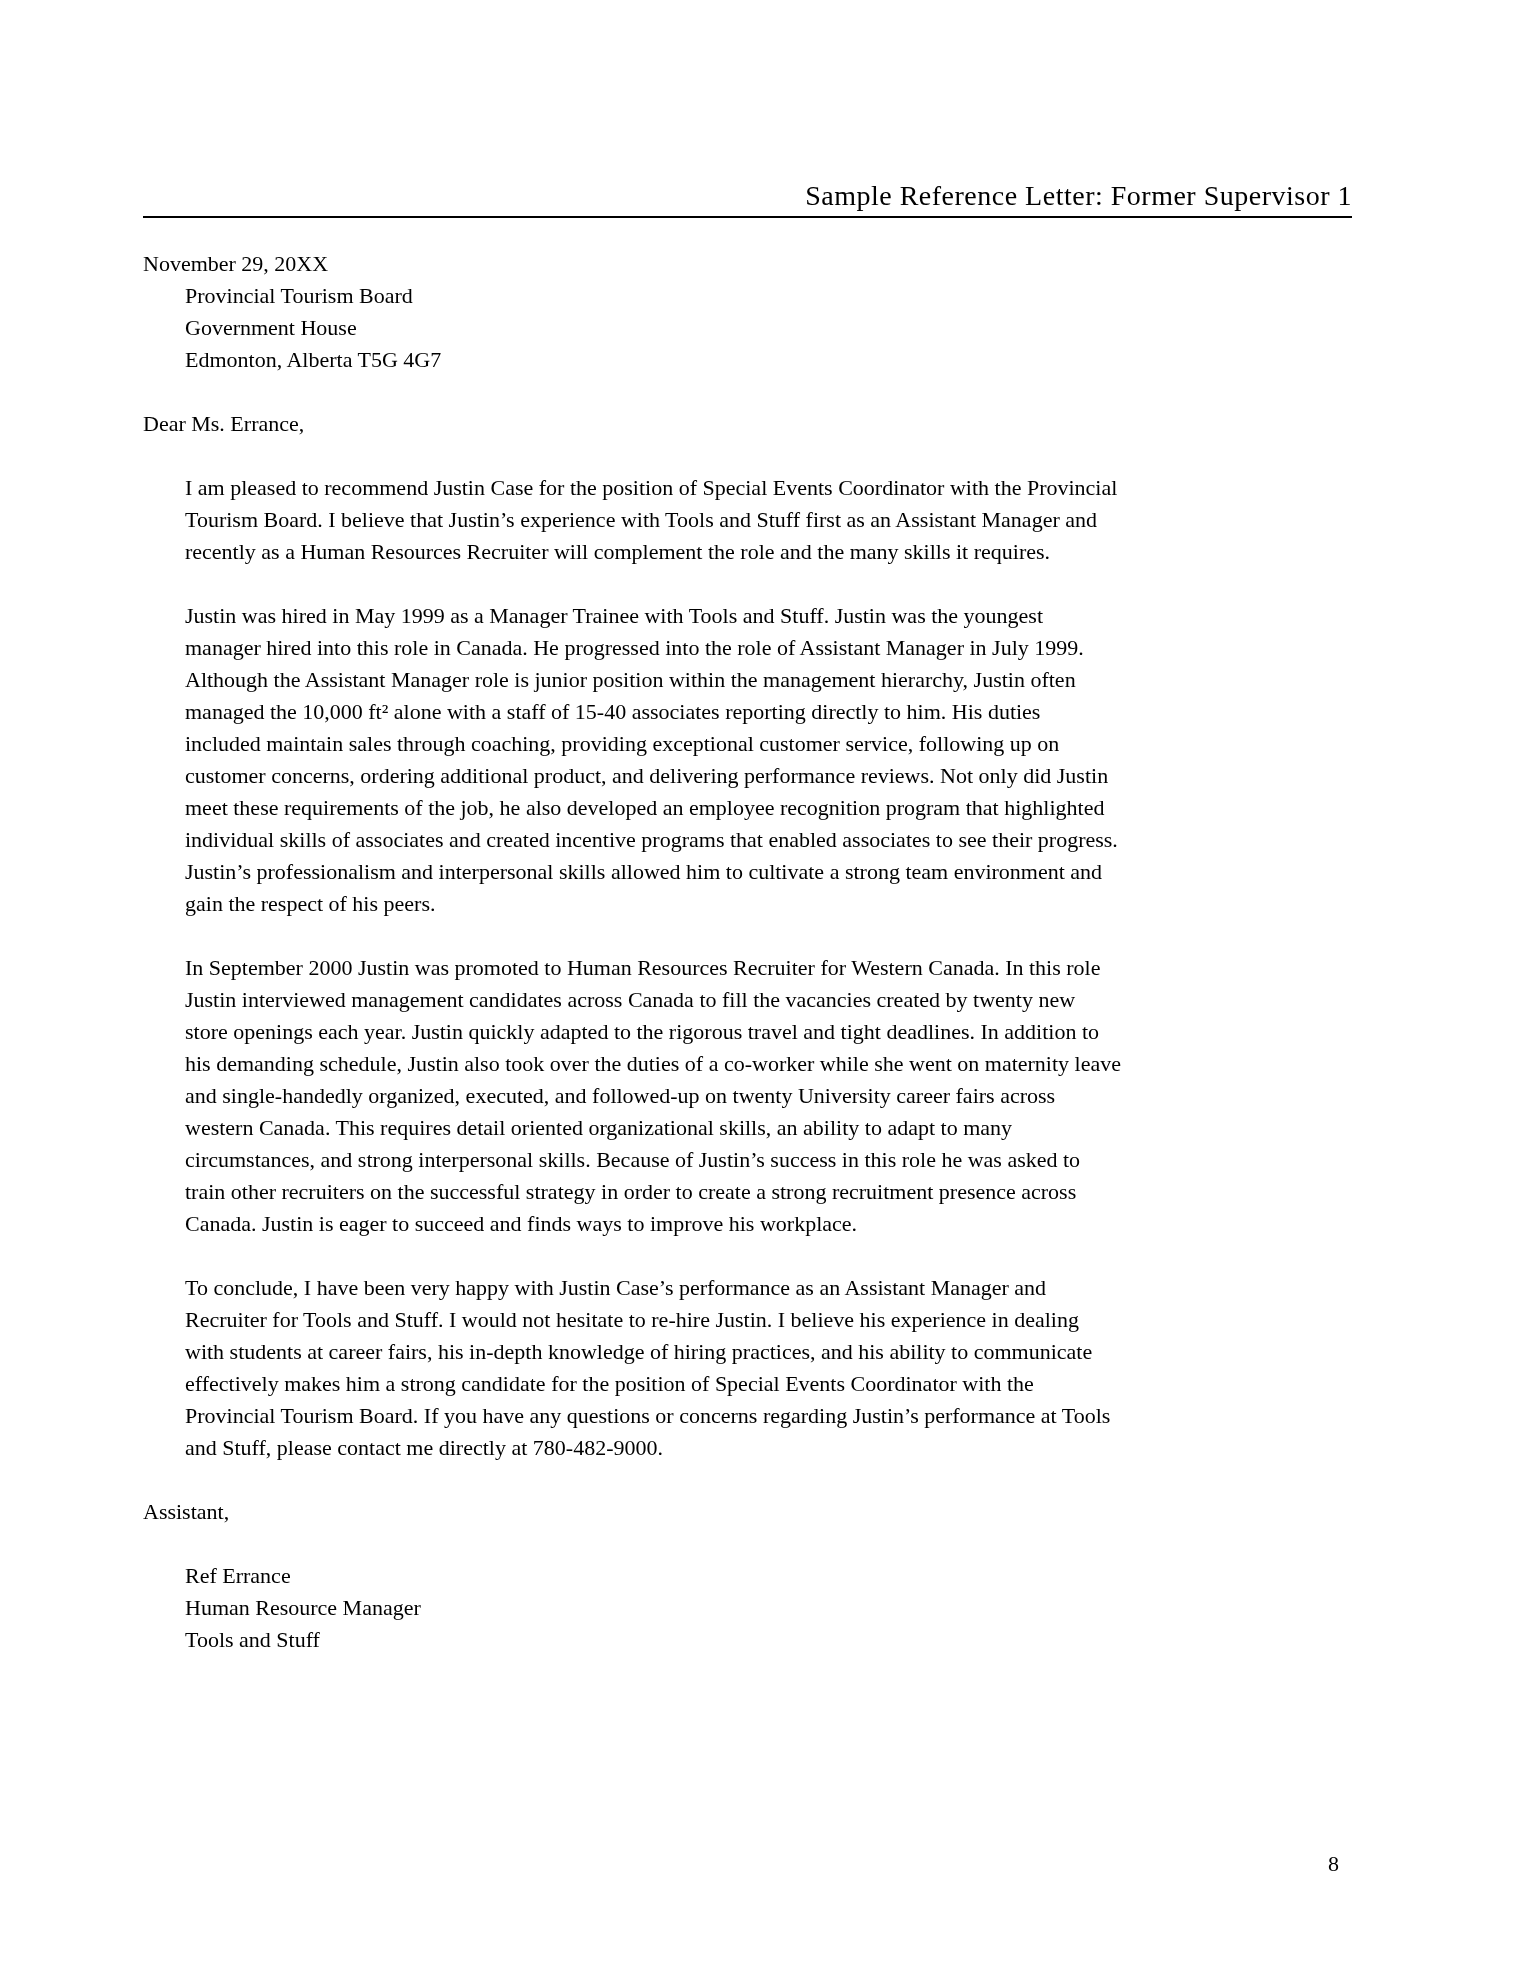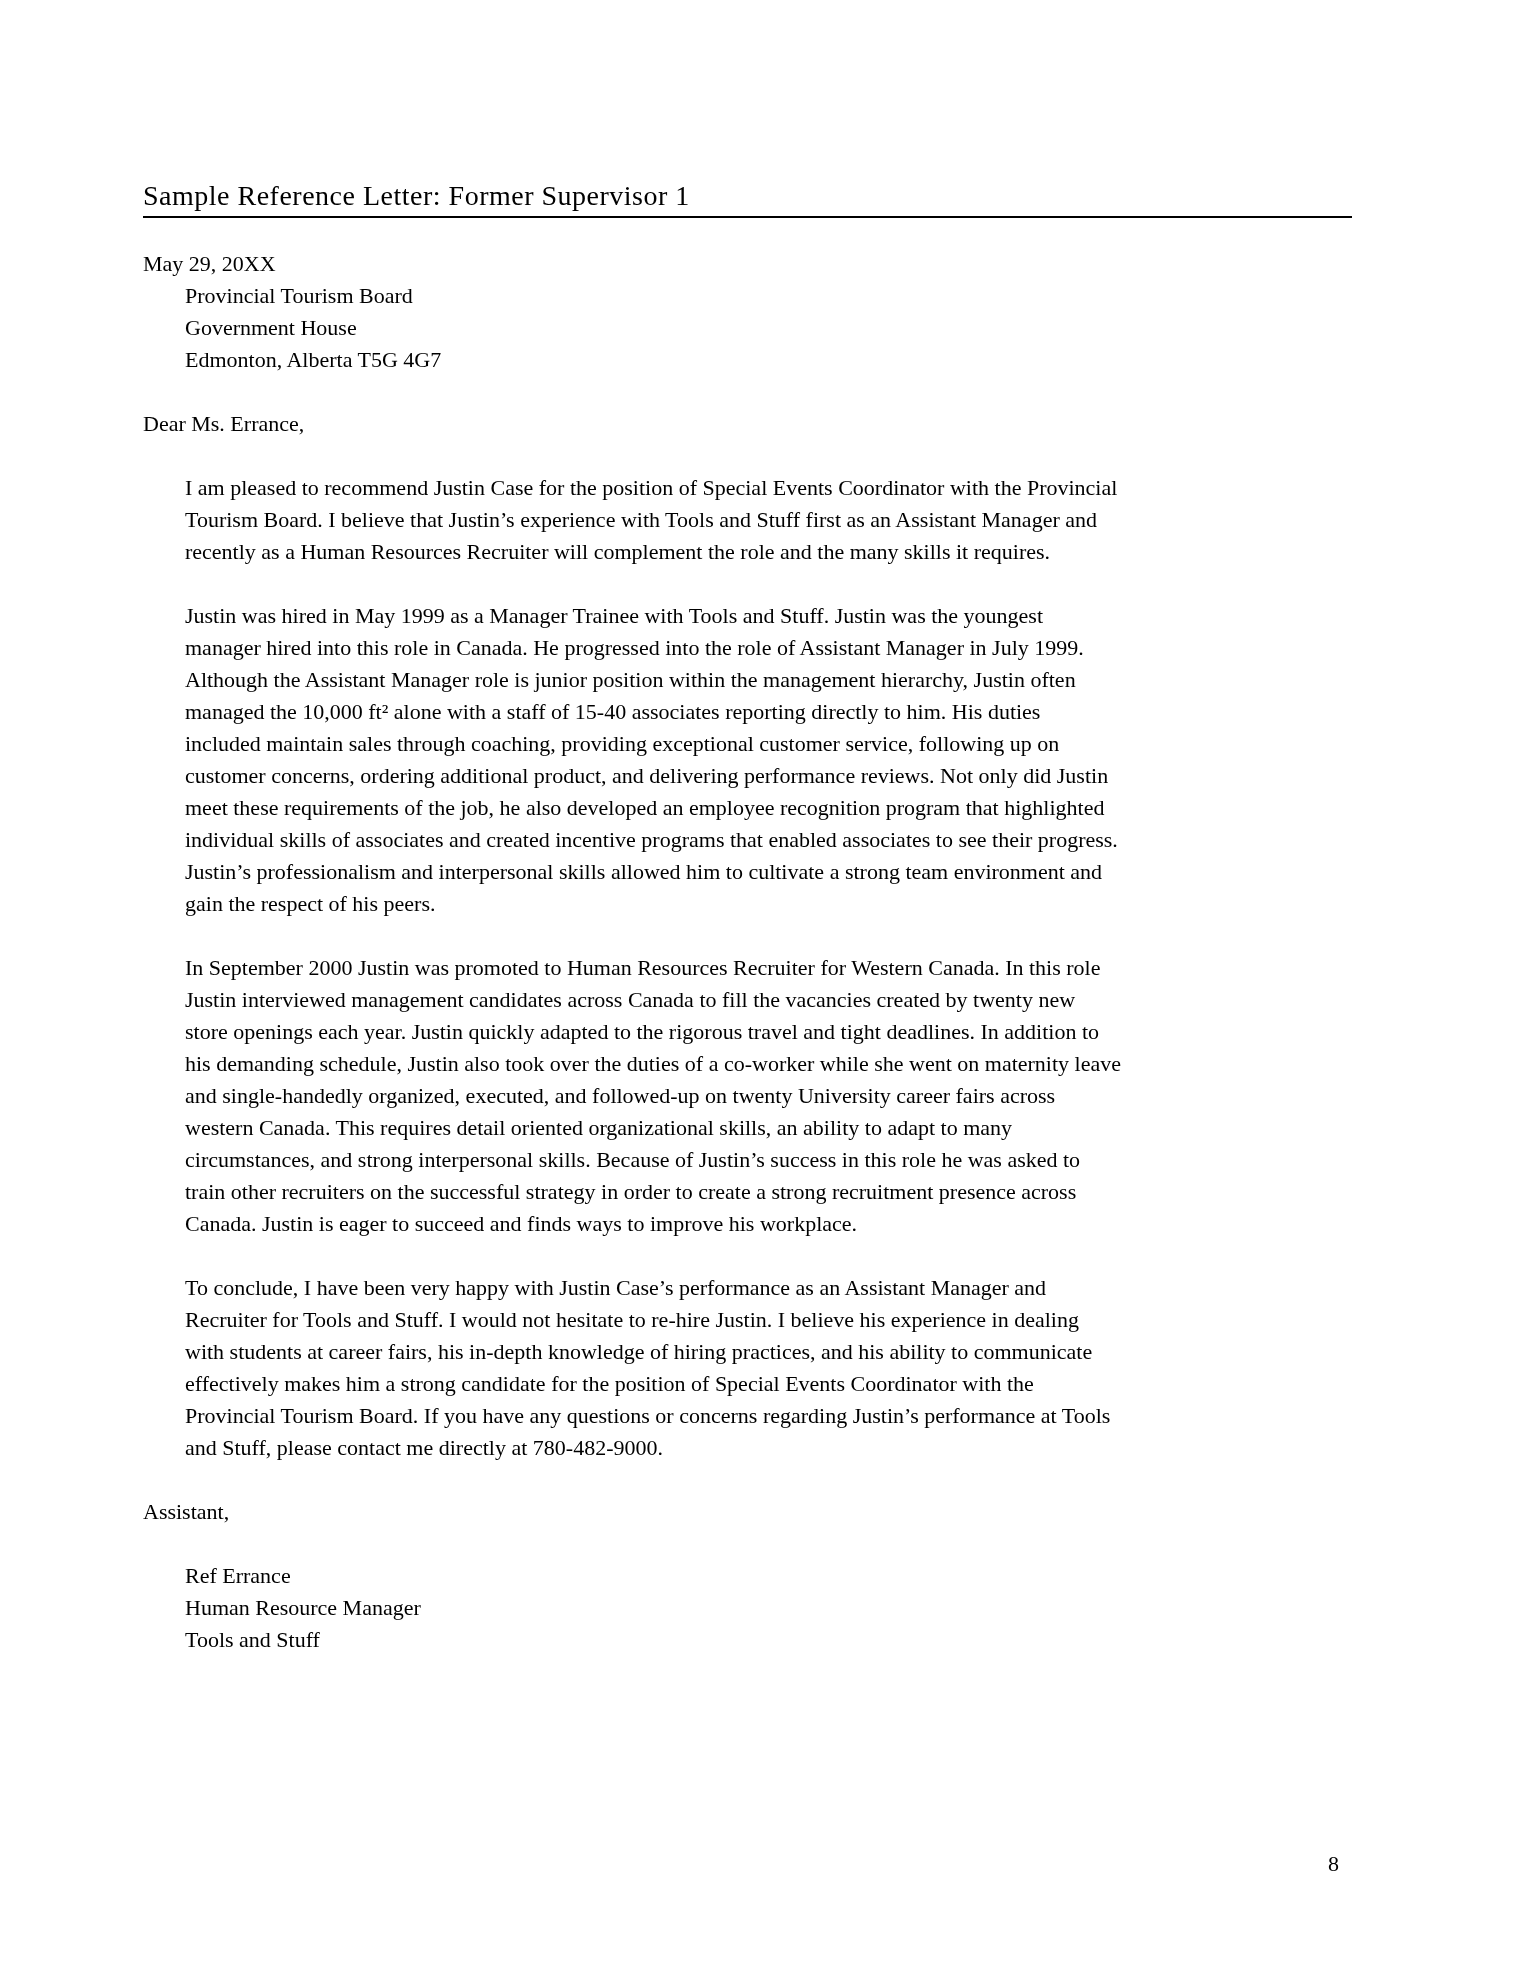--- a/index.html
+++ b/index.html
@@ -23,20 +23,21 @@
     width: 1209px;
   }
   .title {
     font-size: 28px;
     font-weight: normal;
     line-height: 32px;
     margin: 0 0 30px 0;
     padding: 0 0 4px 0;
     border-bottom: 2px solid #000000;
     letter-spacing: 0.5px;
+    text-align: right;
   }
   .block {
     font-size: 22px;
     line-height: 32px;
     margin: 0 0 32px 0;
   }
   .pre {
     white-space: pre-line;
     margin-left: 42px;
   }
@@ -50,21 +51,21 @@
 </style>
 </head>
 <body>
 
 <div class="page">
   <div class="content">
 
     <h1 class="title">Sample Reference Letter: Former Supervisor 1</h1>
 
     <div class="block">
-      <div>May 29, 20XX</div>
+      <div>November 29, 20XX</div>
       <div class="pre">Provincial Tourism Board
 Government House
 Edmonton, Alberta T5G 4G7</div>
     </div>
 
     <div class="block">Dear Ms. Errance,</div>
 
     <div class="block pre">I am pleased to recommend Justin Case for the position of Special Events Coordinator with the Provincial
 Tourism Board. I believe that Justin’s experience with Tools and Stuff first as an Assistant Manager and
 recently as a Human Resources Recruiter will complement the role and the many skills it requires.</div>

